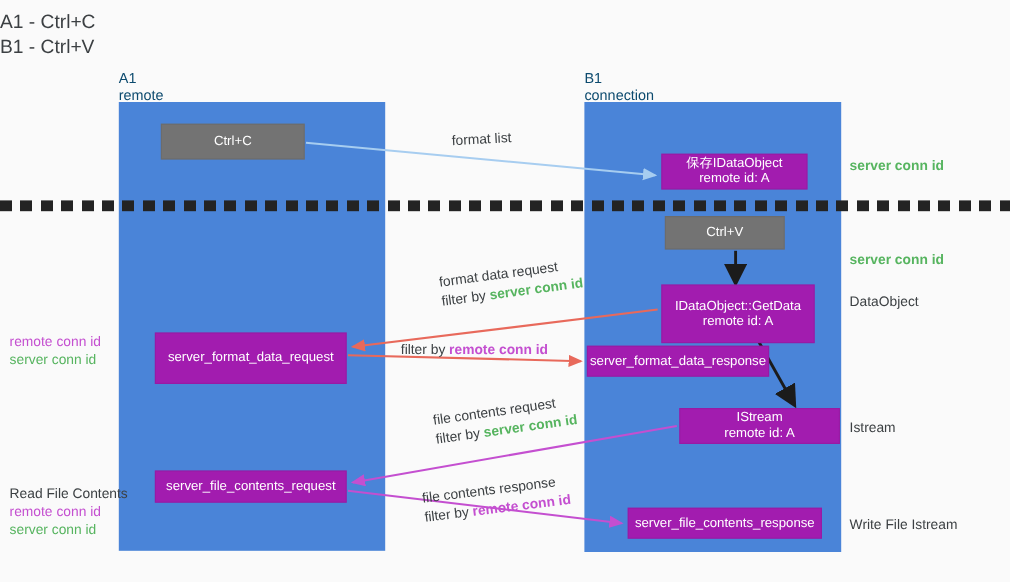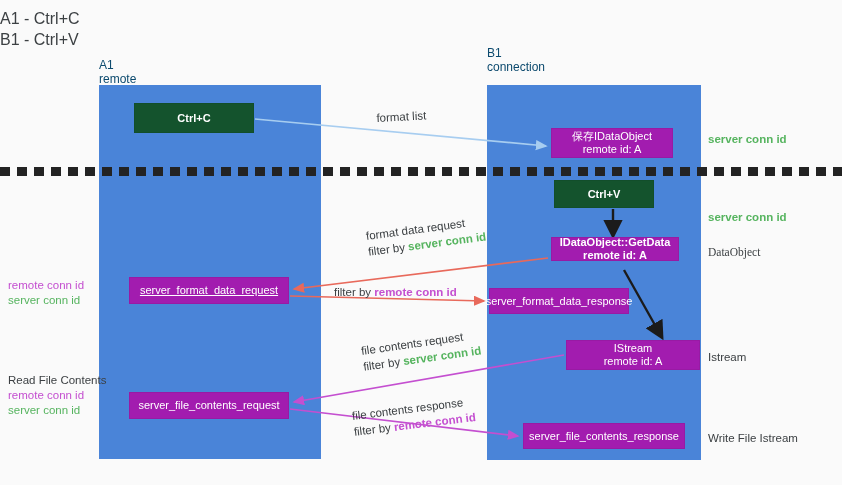--- a/index.html
+++ b/index.html
@@ -28,21 +28,21 @@
 
   
   .col-head {
     position: absolute;
     font-size: 12px;
     line-height: 14px;
     color: #0c4a6e;
     white-space: pre-line;
   }
   #head-a1 { left: 99px;  top: 58px; width: 222px; }
-  #head-b1 { left: 487px; top: 46px; width: 214px; }
+  #head-b1 { left: 487px; top: 58px; width: 214px; }
 
   
   .lane {
     position: absolute;
     background: #4a84d8;
   }
   #lane-a1 { left: 99px;  top: 85px; width: 222px; height: 374px; }
   #lane-b1 { left: 487px; top: 85px; width: 214px; height: 375px; }
 
   
@@ -61,53 +61,53 @@
     flex-direction: column;
     align-items: center;
     justify-content: center;
     color: #ffffff;
     font-size: 11px;
     line-height: 13px;
     text-align: center;
     white-space: pre-line;
     border: 1px solid rgba(0,0,0,0.06);
   }
-  .node.green  { background: #14532d; font-weight: bold; }
+  .node.green  { background: #737373; }
   .node.orange { background: #a21caf; }
 
   #n-ctrlc    { left: 134px; top: 103px; width: 120px; height: 30px; }
   #n-idata    { left: 551px; top: 128px; width: 122px; height: 30px; }
   #n-ctrlv    { left: 554px; top: 180px; width: 100px; height: 28px; }
-  #n-getdata  { left: 551px; top: 237px; width: 128px; height: 24px; font-weight: bold; }
-  #n-sfdreq   { left: 129px; top: 277px; width: 160px; height: 27px; text-decoration: underline; }
-  #n-sfdresp  { left: 489px; top: 288px; width: 140px; height: 26px; }
+  #n-getdata  { left: 551px; top: 237px; width: 128px; height: 49px; }
+  #n-sfdreq   { left: 129px; top: 277px; width: 160px; height: 43px; }
+  #n-sfdresp  { left: 489px; top: 288px; width: 152px; height: 26px; }
   #n-istream  { left: 566px; top: 340px; width: 134px; height: 30px; }
   #n-sfcreq   { left: 129px; top: 392px; width: 160px; height: 27px; }
   #n-sfcresp  { left: 523px; top: 423px; width: 162px; height: 26px; }
 
   
   .anno {
     position: absolute;
     font-size: 11.5px;
     line-height: 15px;
     white-space: pre;
   }
   .anno.bold { font-weight: bold; }
   .green-t  { color: #56b45f; }
   .purple-t { color: #c44fd0; }
   .dark-t   { color: #3c4043; }
 
   #a-right-conn1 { left: 708px; top: 132px; }
   #a-right-conn2 { left: 708px; top: 210px; }
-  #a-dataobject  { left: 708px; top: 245px; font-family: Liberation Serif, serif; }
+  #a-dataobject  { left: 708px; top: 245px; }
   #a-istream     { left: 708px; top: 350px; }
   #a-writefile   { left: 708px; top: 431px; }
 
   #a-left-1 { left: 8px;  top: 278px; }
-  #a-left-2 { left: 8px;  top: 373px; }
+  #a-left-2 { left: 8px;  top: 405px; }
 
   .stack { display: flex; flex-direction: column; }
 
   
   .edge-label {
     position: absolute;
     font-size: 11.5px;
     line-height: 16px;
     white-space: nowrap;
     transform-origin: left top;

